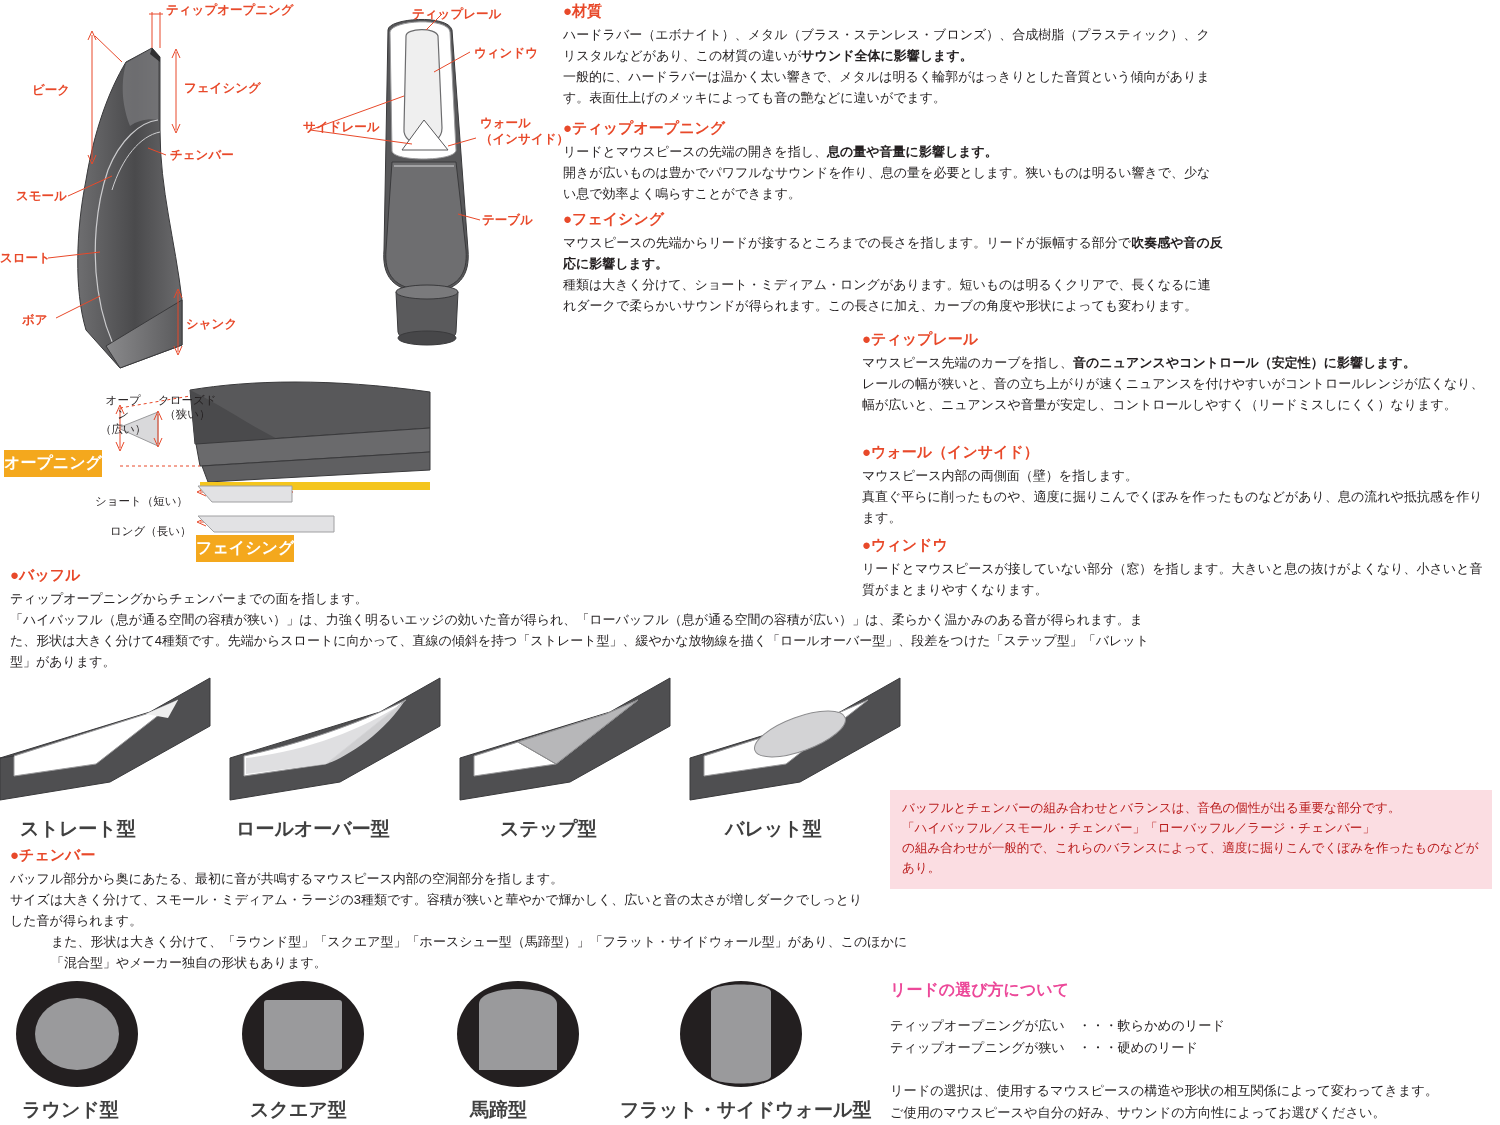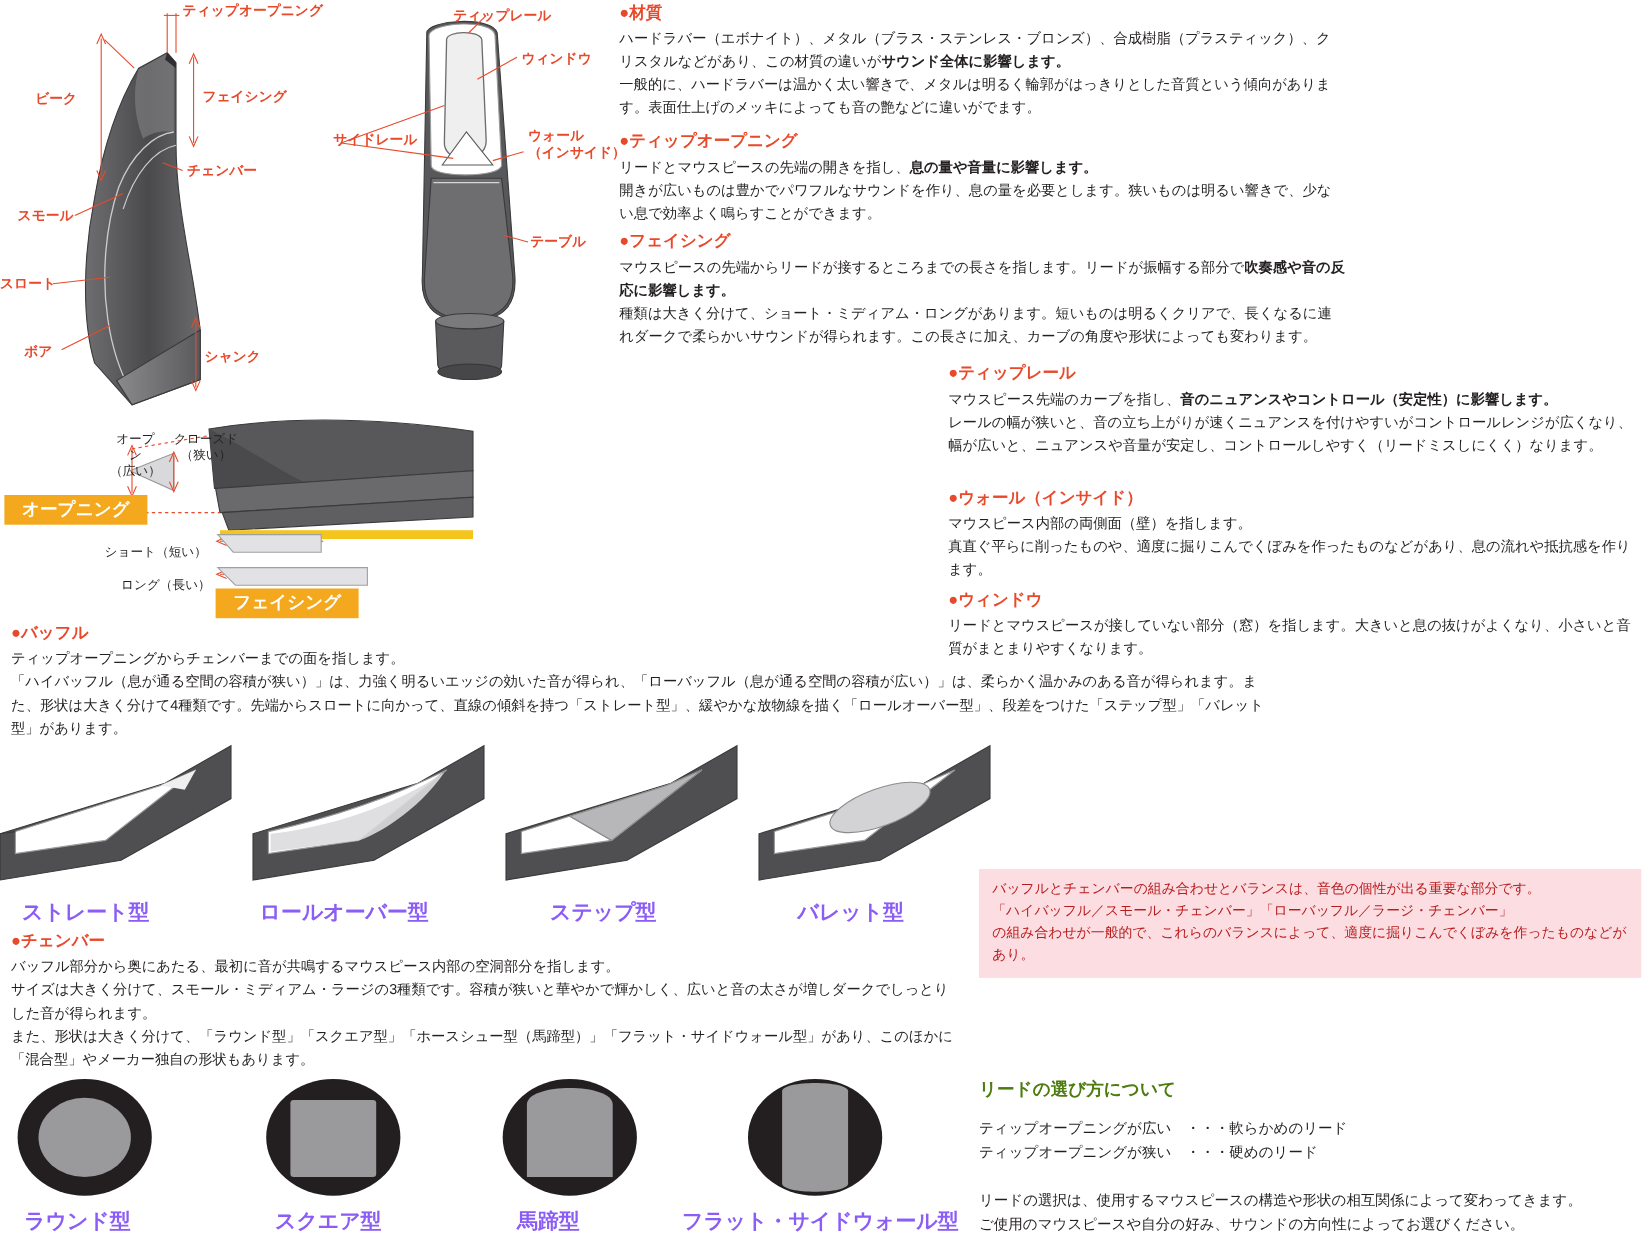--- a/index.html
+++ b/index.html
@@ -16,40 +16,40 @@
 
   
   .sec-title{color:#e8492a;font-weight:bold;font-size:15px;margin-bottom:3px;}
   .para{font-size:13px;line-height:1.62;color:#231f20;}
   .para b{font-weight:bold;}
 
   
   .lbl{font-size:12.5px;color:#e8492a;font-weight:bold;white-space:nowrap;}
 
   
-  .cap{color:#8b5cf6;font-weight:bold;font-size:19px;white-space:nowrap;}
+  .cap{color:#404040;font-weight:bold;font-size:19px;white-space:nowrap;}
 
   
   .notebox{
     background:#fbdde2;
     padding:9px 12px 10px 12px;
     font-size:12.6px;
     line-height:1.58;
     color:#b91c1c;
     box-sizing:border-box;
   }
 
   
-  .reed-title{color:#4d7c0f;font-size:16px;font-weight:bold;}
+  .reed-title{color:#ec4899;font-size:16px;font-weight:bold;}
   .reed-line{font-size:13.2px;line-height:1.7;color:#231f20;}
 
   
   .chart-label{
     background:#f4a81d;color:#ffffff;font-weight:bold;font-size:16px;
-    padding:3px 16px;display:inline-block;white-space:nowrap;
+    padding:3px 0;display:inline-block;white-space:nowrap;
   }
   .tiny{font-size:11.5px;color:#231f20;white-space:nowrap;}
 
   svg{display:block;overflow:visible;}
 </style>
 </head>
 <body>
 
 <div class="abs" style="left:0px;top:0px;width:560px;height:380px;">
   <svg width="560" height="380" viewBox="0 0 560 380">
@@ -281,21 +281,21 @@
 <div class="abs notebox" style="left:890px;top:790px;width:602px;">
   <div>バッフルとチェンバーの組み合わせとバランスは、音色の個性が出る重要な部分です。</div>
   <div>「ハイバッフル／スモール・チェンバー」「ローバッフル／ラージ・チェンバー」</div>
   <div>の組み合わせが一般的で、これらのバランスによって、適度に掘りこんでくぼみを作ったものなどがあり。</div>
 </div>
 
 <div class="abs" style="left:10px;top:846px;width:870px;">
   <div class="sec-title">●チェンバー</div>
   <div class="para">バッフル部分から奥にあたる、最初に音が共鳴するマウスピース内部の空洞部分を指します。</div>
   <div class="para" style="width:860px;">サイズは大きく分けて、スモール・ミディアム・ラージの3種類です。容積が狭いと華やかで輝かしく、広いと音の太さが増しダークでしっとりした音が得られます。</div>
-  <div class="para" style="width:860px;">また、形状は大きく分けて、「ラウンド型」「スクエア型」「ホースシュー型（馬蹄型）」「フラット・サイドウォール型」があり、このほかに「混合型」やメーカー独自の形状もあります。</div>
+  <div class="para" style="width:860px;margin-left:41px;">また、形状は大きく分けて、「ラウンド型」「スクエア型」「ホースシュー型（馬蹄型）」「フラット・サイドウォール型」があり、このほかに「混合型」やメーカー独自の形状もあります。</div>
 </div>
 
 <div class="abs" style="left:14px;top:980px;">
   <svg width="126" height="112" viewBox="0 0 126 112">
     <ellipse cx="63" cy="54" rx="61" ry="53" fill="#231f20"></ellipse>
     <ellipse cx="63" cy="54" rx="42" ry="36" fill="#9a9a9c"></ellipse>
   </svg>
 </div>
 <div class="abs cap" style="left:22px;top:1097px;">ラウンド型</div>
 

